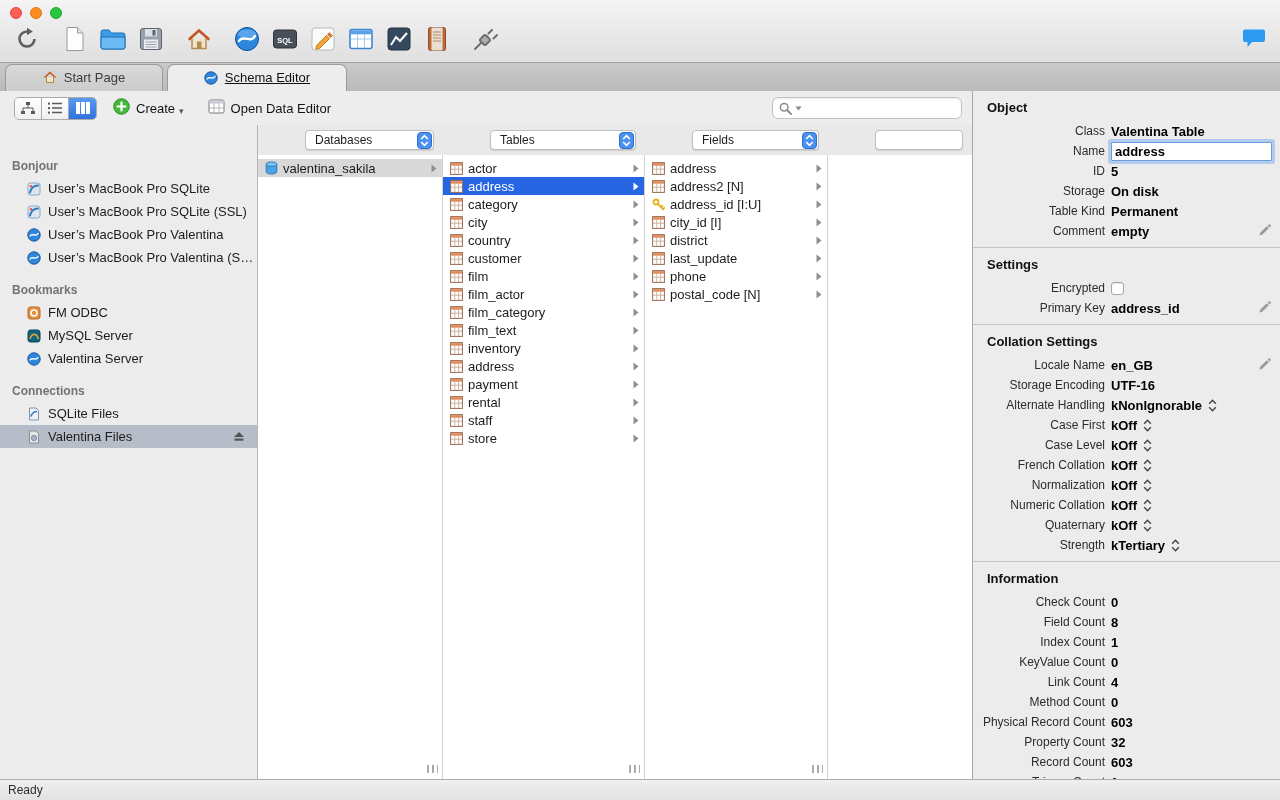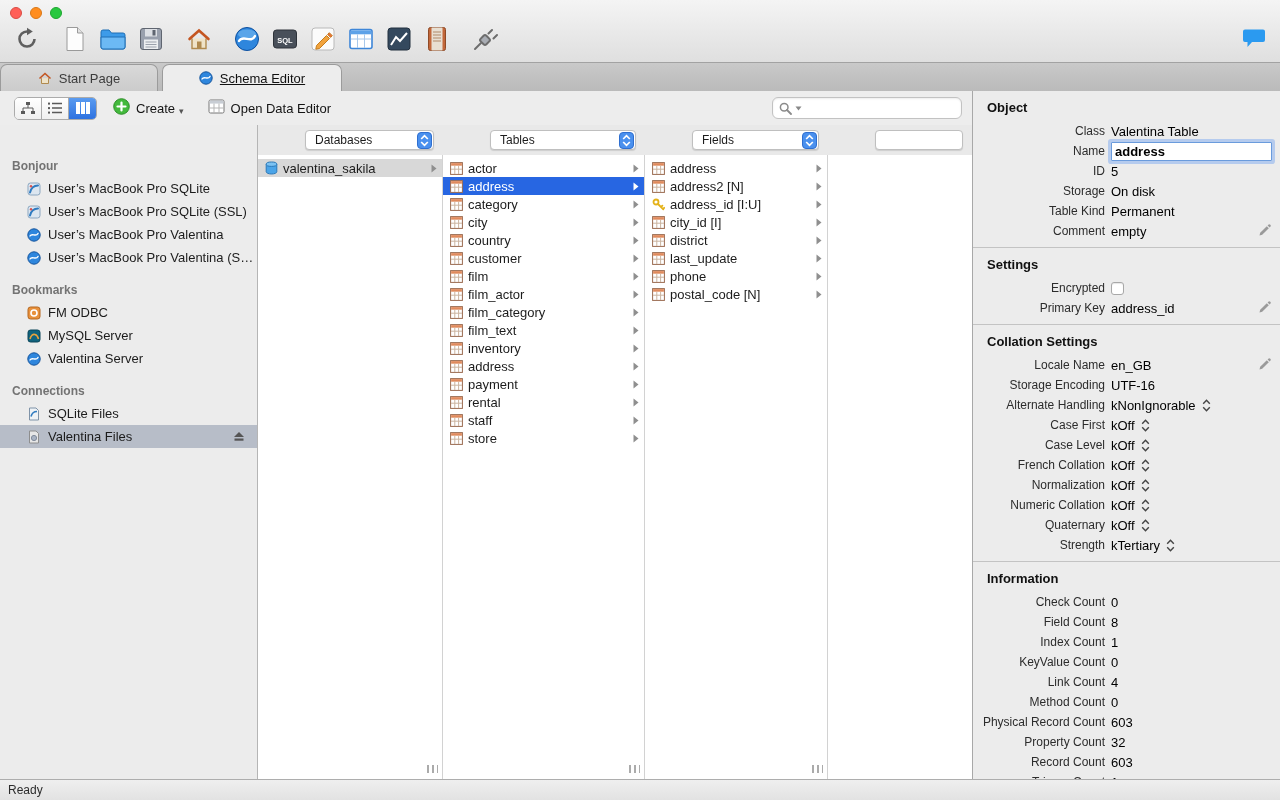--- a/index.html
+++ b/index.html
@@ -11,21 +11,21 @@
 .traffic{position:absolute;top:7px;left:10px;display:flex;gap:8px;}
 .light{width:12px;height:12px;border-radius:50%;}
 .light.red{background:#ff5f57;border:1px solid #d94c43;}
 .light.orange{background:#ff8d1e;border:1px solid #d97716;}
 .light.green{background:#27c83f;border:1px solid #1da62f;}
 .toolbar{position:absolute;left:8px;top:22px;display:flex;align-items:center;}
 .tb-group{display:flex;align-items:flex-start;margin-right:10px;}
 .tbtn{width:38px;height:36px;display:flex;align-items:center;justify-content:center;}
 .chat{position:absolute;right:14px;top:28px;display:inline-flex;}
 
-.tabbar{height:29px;flex:none;background:linear-gradient(#c9c9c9,#bababa);border-top:1px solid #a2a2a2;display:flex;align-items:flex-end;}
+.tabbar{height:29px;flex:none;background:linear-gradient(#c9c9c9,#bababa);border-top:1px solid #a2a2a2;display:flex;align-items:center;padding-left:5px;}
 .tab{height:27px;display:flex;align-items:center;justify-content:center;gap:7px;border:1px solid #9b9b9b;border-bottom:none;border-radius:7px 7px 0 0;background:linear-gradient(#d9d9d9,#cbcbcb);font-size:13px;color:#3c3c3c;margin-right:4px;}
 .tab.active{background:#ededed;color:#111;}
 .tab .icon{display:inline-flex;}
 .tab-start{width:158px;}
 .tab-schema{width:180px;text-decoration:underline;}
 
 .content-row{flex:1;display:flex;min-height:0;}
 .left-region{width:973px;flex:none;display:flex;flex-direction:column;border-right:1px solid #a8a8a8;min-height:0;}
 .subtoolbar{height:34px;flex:none;background:#ededed;display:flex;align-items:center;padding:0 10px 0 14px;}
 .segmented{display:flex;border:1px solid #ababab;border-radius:5px;overflow:hidden;margin-right:16px;}
@@ -67,21 +67,21 @@
 .row.blue .row-arrow{color:#fff;}
 .row.gray{background:#d8d8d8;}
 .grip{position:absolute;right:4px;bottom:6px;width:11px;height:8px;background:repeating-linear-gradient(90deg,#ababab 0 2px,transparent 2px 5px);}
 
 .inspector{flex:1;background:#ececec;overflow:hidden;min-width:0;}
 .insp-section{border-bottom:1px solid #c3c3c3;padding-bottom:6px;}
 .insp-title{font-size:13px;font-weight:bold;padding:9px 0 6px 14px;color:#111;}
 .insp-row{height:20px;display:flex;align-items:center;position:relative;padding-right:28px;}
 .insp-label{width:138px;flex:none;text-align:right;padding-right:6px;color:#2c2c2c;white-space:nowrap;font-size:12px;}
 .insp-value{display:flex;align-items:center;gap:5px;min-width:0;}
-.insp-val{font-weight:normal;color:#000;white-space:nowrap;}
+.insp-val{font-weight:bold;color:#000;white-space:nowrap;}
 .insp-input{width:161px;height:19px;border:1px solid #6a9bdc;border-radius:1px;box-shadow:0 0 0 3px rgba(125,170,240,.5);font-family:inherit;font-size:13px;font-weight:bold;padding:0 3px;outline:none;}
 .checkbox{width:13px;height:13px;background:#fff;border:1px solid #a8a8a8;border-radius:3px;box-shadow:inset 0 1px 1px rgba(0,0,0,.1);}
 .pencil{position:absolute;right:9px;top:3px;display:inline-flex;}
 .ud{display:inline-flex;margin-left:1px;}
 
 .statusbar{height:21px;flex:none;background:linear-gradient(#efefef,#e2e2e2);border-top:1px solid #adadad;display:flex;align-items:center;padding-left:8px;font-size:12px;color:#2c2c2c;}
 </style>
 </head>
 <body>
 

